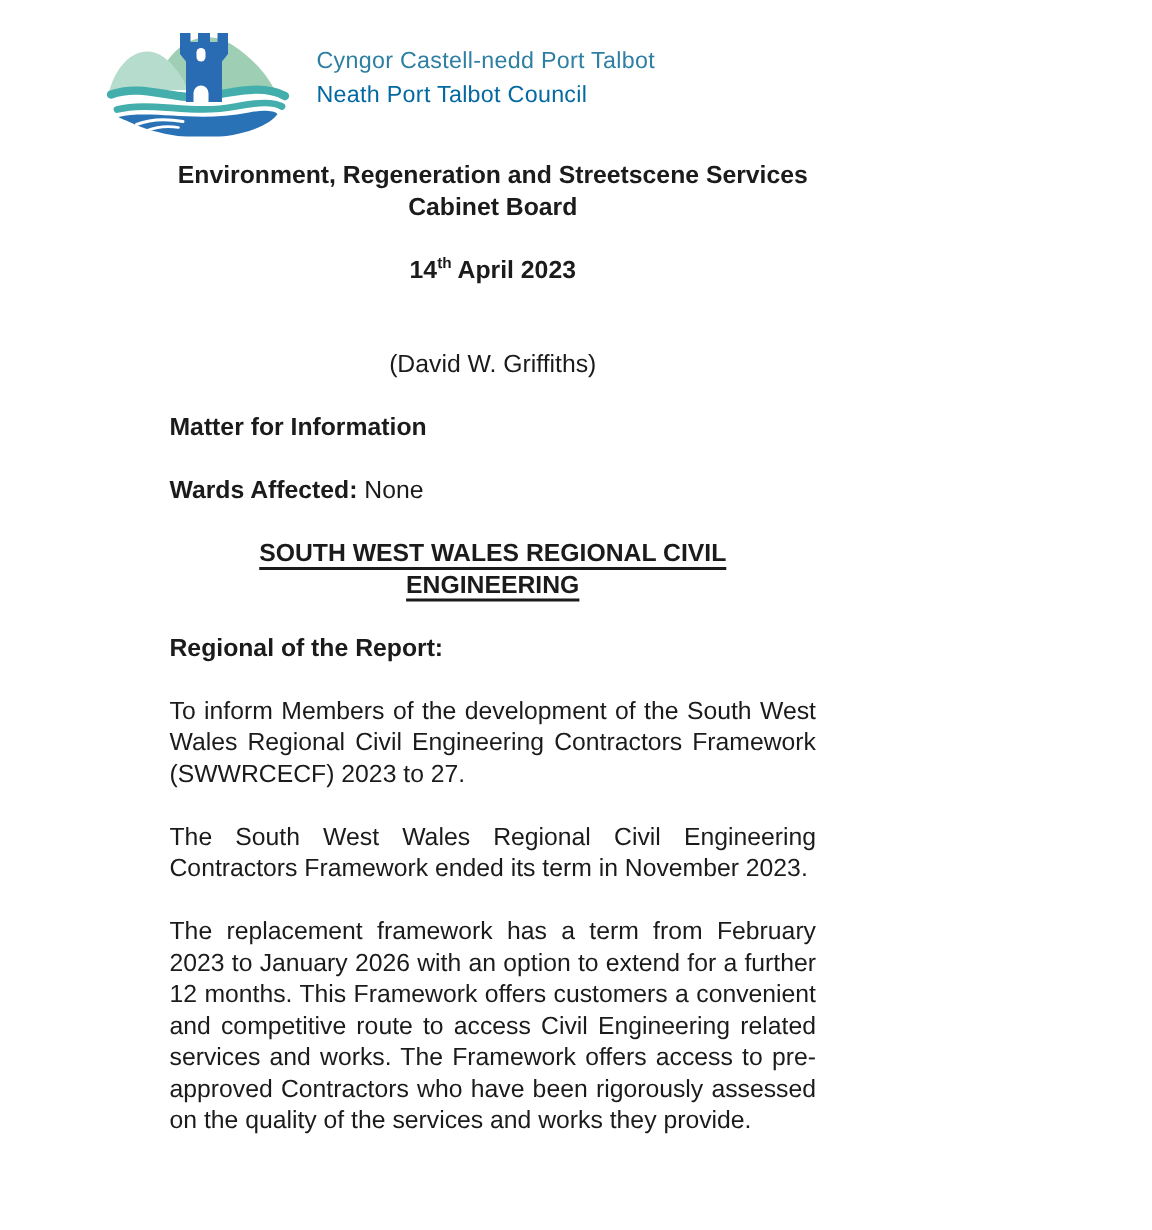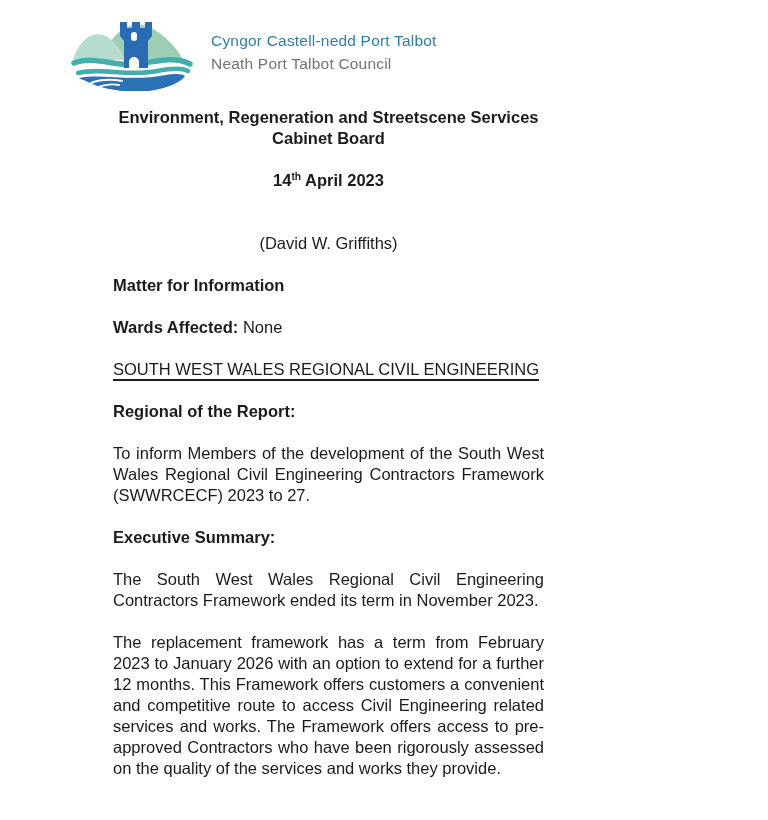--- a/index.html
+++ b/index.html
@@ -28,36 +28,37 @@
     width: 124px;
     height: 78px;
     flex: 0 0 auto;
   }
   .logo-text {
     font-size: 15.5px;
     line-height: 23px;
     letter-spacing: 0.2px;
   }
   .logo-text .welsh   { color: #2f7fa3; }
-  .logo-text .english { color: #737373; }
+  .logo-text .english { color: #0369a1; }
   
   .content {
     padding: 16px 112px 0 113px;
     font-size: 16.5px;
     line-height: 21px;
   }
   .content p { margin: 0 16px 21px 0; }
   .center  { text-align: center; }
   .justify { text-align: justify; }
   .bold    { font-weight: bold; }
   .framework-heading {
-    font-weight: normal;
+    font-weight: bold;
     text-decoration: underline;
     text-decoration-thickness: 2px;
     text-underline-offset: 3.5px;
+    text-align: center;
   }
   sup.ordinal {
     font-size: 0.62em;
     vertical-align: super;
     line-height: 0;
   }
 </style>
 </head>
 <body>
 
@@ -116,20 +117,19 @@
     </p>
 
     <p class="framework-heading">
       <span>SOUTH WEST WALES REGIONAL CIVIL ENGINEERING</span><br>
     </p>
 
     <p class="bold">Regional of the Report:</p>
 
     <p class="justify">To inform Members of the development of the South West Wales Regional Civil Engineering Contractors Framework (SWWRCECF) 2023 to 27.</p>
 
-    <p class="bold">Executive Summary:</p>
 
     <p class="justify">The South West Wales Regional Civil Engineering Contractors Framework ended its term in November 2023.</p>
 
     <p class="justify">The replacement framework has a term from February 2023 to January 2026 with an option to extend for a further 12 months. This Framework offers customers a convenient and competitive route to access Civil Engineering related services and works. The Framework offers access to pre-approved Contractors who have been rigorously assessed on the quality of the services and works they provide.</p>
 
   </div>
 </div>
 
 </body></html>

